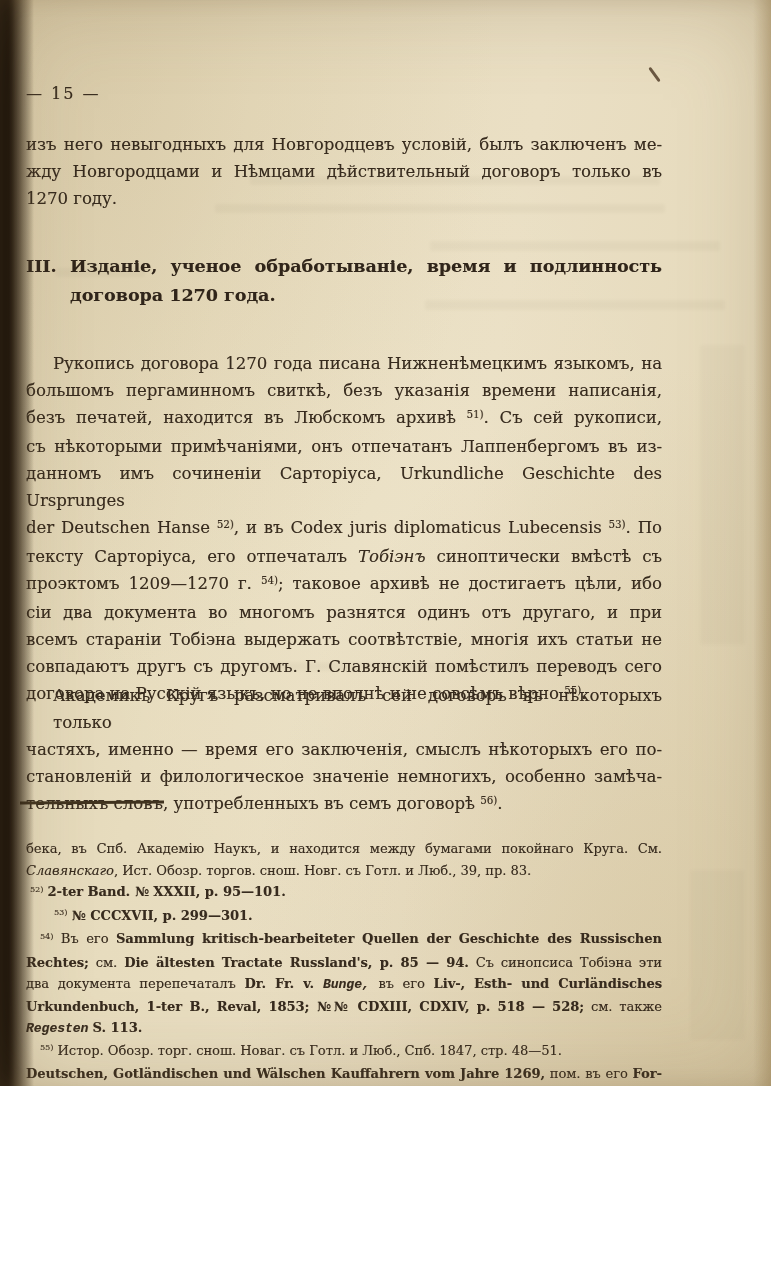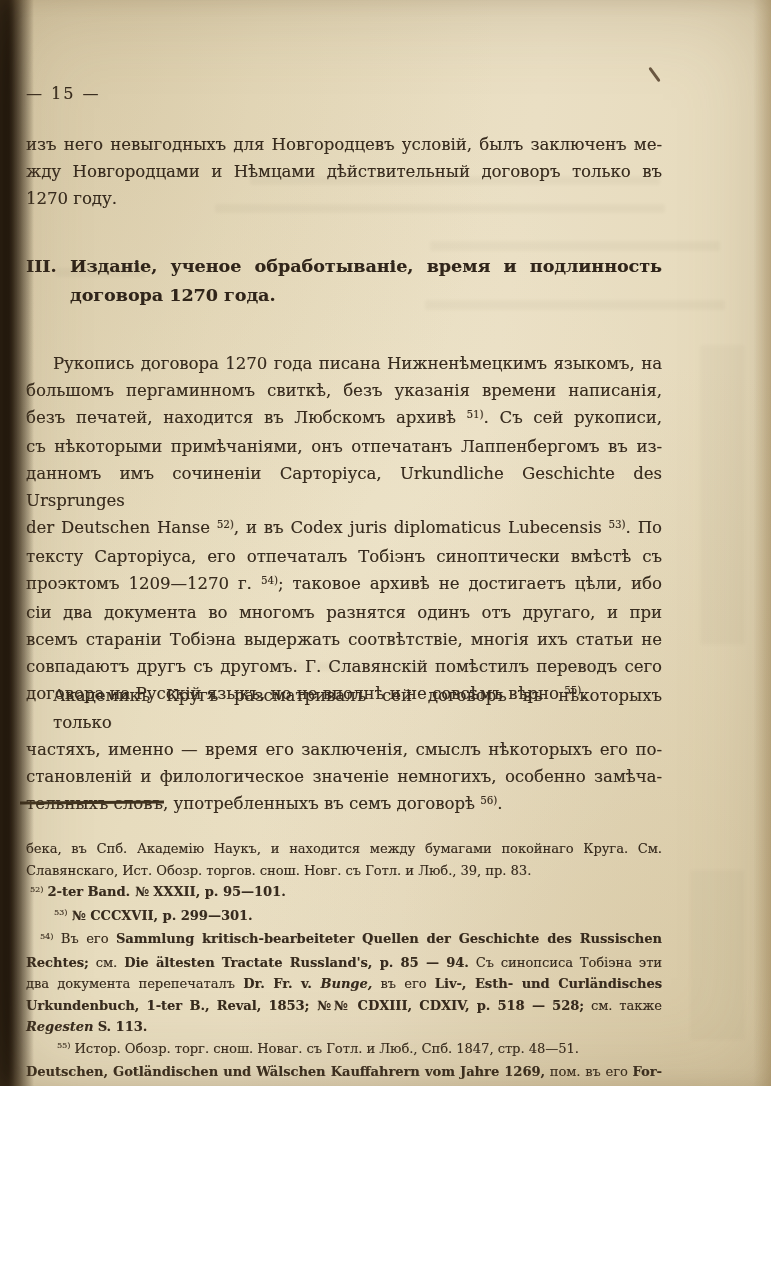--- a/index.html
+++ b/index.html
@@ -30,22 +30,22 @@
   .pagenum{top:84px;text-align:center;font-size:16px;letter-spacing:2px;}
   .para1{top:131px;font-size:16.5px;line-height:27px;}
   .heading{top:252px;font-size:17.5px;line-height:29px;font-weight:bold;color:#30251a;}
   .para2{top:350px;font-size:16.5px;line-height:27px;}
   .para3{top:682px;font-size:16.5px;line-height:27px;}
   .footnotes{top:838px;font-size:13px;line-height:21.5px;}
 
   .ln{text-align:justify;text-align-last:justify;text-justify:inter-word;}
   .ln.last{text-align-last:left;}
   .sup{font-size:.62em;position:relative;top:-.5em;}
-  .i{}
-  .ilat{font-style:italic;}
+  .i{font-style:italic;}
+  .ilat{font-style:italic;font-family:Liberation Mono, monospace;}
   .footnote .lat{font-weight:bold;}
   .footnote .ilat{font-weight:bold;font-style:italic;}
 
   .fnrule{position:absolute;left:20px;top:801px;width:144px;height:2.5px;
     background:#40331f;transform:rotate(-.4deg);z-index:2;}
 
   
   .penmark{position:absolute;left:653px;top:66px;width:3px;height:17px;
     background:#54412b;border-radius:2px;transform:rotate(-36deg);opacity:.85;z-index:2;}
   .bleed{position:absolute;background:#7b7054;opacity:.055;filter:blur(1.5px);
@@ -128,21 +128,21 @@
         <div class="ln last" style="padding-left: 28px;"><span class="sup">53)</span><span> </span><span class="lat">№ CCCXVII, p. 299—301.</span></div>
       </div>
     <div class="footnote">
         <div class="ln" style="padding-left: 14px;"><span class="sup">54)</span><span> Въ его </span><span class="lat">Sammlung kritisch-bearbeiteter Quellen der Geschichte des Russischen</span></div>
         <div class="ln"><span class="lat">Rechtes;</span><span> см. </span><span class="lat">Die ältesten Tractate Russland's, p. 85 — 94.</span><span> Съ синопсиса Тобіэна эти</span></div>
         <div class="ln"><span>два документа перепечаталъ </span><span class="lat">Dr. Fr. v. </span><span class="ilat">Bunge,</span><span> въ его </span><span class="lat">Liv-, Esth- und Curländisches</span></div>
         <div class="ln"><span class="lat">Urkundenbuch, 1-ter B., Reval, 1853; №№ CDXIII, CDXIV, p. 518 — 528;</span><span> см. также</span></div>
         <div class="ln last"><span class="ilat">Regesten</span><span> </span><span class="lat">S. 113.</span></div>
       </div>
     <div class="footnote">
-        <div class="ln last" style="padding-left: 14px; margin-left: 17px;"><span class="sup">55)</span><span> Истор. Обозр. торг. снош. Новаг. съ Готл. и Люб., Спб. 1847, стр. 48—51.</span></div>
+        <div class="ln last" style="padding-left: 14px;"><span class="sup">55)</span><span> Истор. Обозр. торг. снош. Новаг. съ Готл. и Люб., Спб. 1847, стр. 48—51.</span></div>
       </div>
     <div class="footnote">
         <div class="ln"><span class="lat">Deutschen, Gotländischen und Wälschen Kauffahrern vom Jahre 1269,</span><span> пом. въ его </span><span class="lat">For-</span></div>
         <div class="ln"><span class="lat">schungen in der älteren Geschichte Russlands, S. Petersb. 1848, 2-ter Th., S. 619 –638.</span></div>
       </div>
   </div>
 
   <div class="binding"></div>
   <div class="rightedge"></div>
   <div class="vignette"></div>

